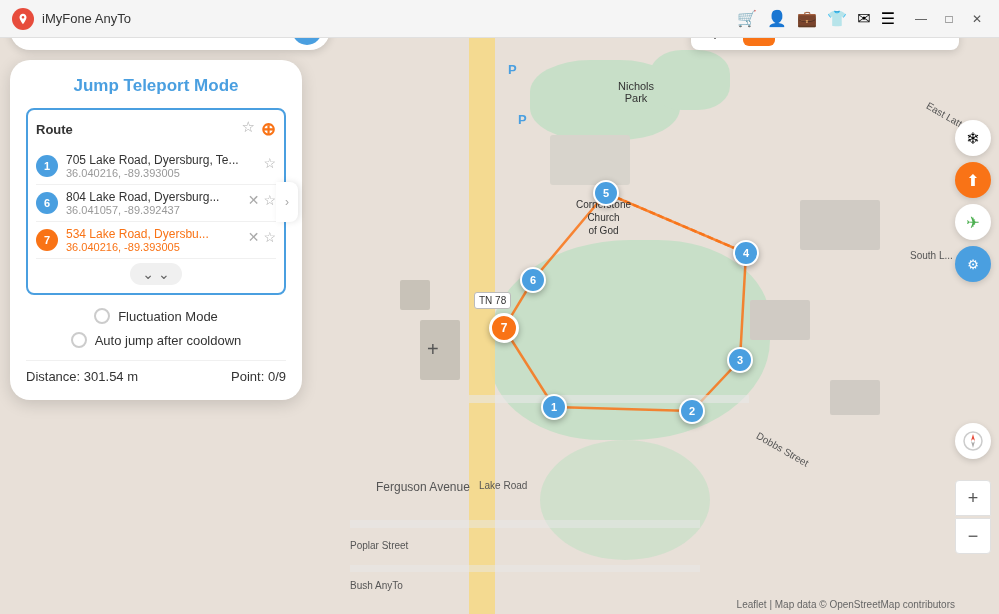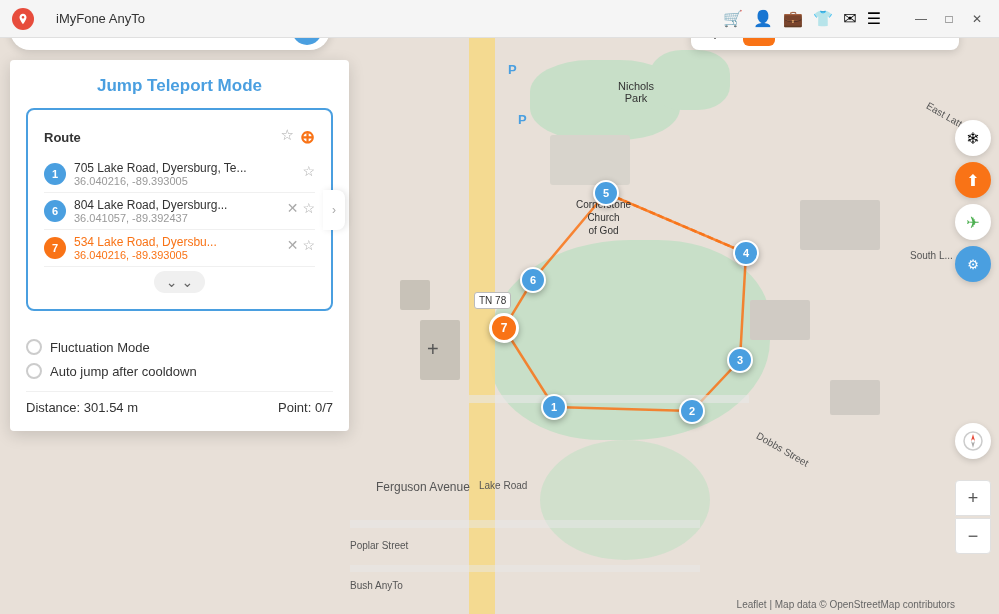--- a/index.html
+++ b/index.html
@@ -73,40 +73,40 @@
     #map-toolbar .tb-icon {
       width: 32px; height: 32px; display: flex; align-items: center; justify-content: center;
       cursor: pointer; border-radius: 6px; font-size: 16px; color: #555;
     }
     #map-toolbar .tb-icon.active { background: #f97316; color: #fff; border-radius: 6px; }
 
     
     #side-panel {
       position: absolute;
       top: 60px; left: 10px;
-      width: 339px;
+      width: 292px;
       background: #fff;
-      border-radius: 4px;
+      border-radius: 20px;
       box-shadow: 0 4px 16px rgba(0,0,0,0.15);
       z-index: 90;
       padding: 16px;
     }
     #side-panel h2 {
       text-align: center;
       color: #4a9fe0;
       font-size: 17px;
       font-weight: 600;
       margin-bottom: 12px;
     }
     .route-box {
       border: 2px solid #4a9fe0;
       border-radius: 8px;
-      padding: 16px;
+      padding: 8px;
       position: relative;
-      margin-bottom: 28px;
+      margin-bottom: 13px;
     }
     .route-header {
       display: flex; align-items: center; justify-content: space-between;
       margin-bottom: 8px;
     }
     .route-header .route-label { font-size: 13px; font-weight: 600; color: #333; }
     .route-header .route-actions { display: flex; gap: 6px; }
     .route-header .route-actions span { font-size: 15px; cursor: pointer; color: #aaa; }
     .route-header .route-actions span.add-icon { color: #f97316; }
 
@@ -132,21 +132,21 @@
 
     .collapse-btn {
       display: flex; justify-content: center; margin-top: 4px;
     }
     .collapse-btn button {
       background: #f0f0f0; border: none; border-radius: 12px;
       padding: 3px 12px; cursor: pointer; font-size: 14px; color: #666;
     }
 
     .toggle-section { margin-top: 8px; }
-    .toggle-item { display: flex; align-items: center; gap: 8px; margin-bottom: 8px; cursor: pointer; }
+    .toggle-item { display: flex; align-items: center; gap: 8px; margin-bottom: 8px; cursor: pointer; justify-content: center; }
     .toggle-circle {
       width: 16px; height: 16px; border-radius: 50%; border: 2px solid #ccc;
       display: flex; align-items: center; justify-content: center; flex-shrink: 0;
     }
     .toggle-label { font-size: 13px; color: #333; }
 
     .distance-row {
       display: flex; justify-content: space-between; margin-top: 12px;
       padding-top: 8px; border-top: 1px solid #f0f0f0;
     }
@@ -353,21 +353,21 @@
   <div style="position:absolute;left:508px;top:62px;font-size:13px;color:#4a9fe0;font-weight:700;z-index:20;">P</div>
   <div style="position:absolute;left:518px;top:112px;font-size:13px;color:#4a9fe0;font-weight:700;z-index:20;">P</div>
 
   <div class="add-cross" style="left:427px;top:338px;">+</div>
 
   <div id="attribution">
     <span>Leaflet | Map data © OpenStreetMap contributors</span>
   </div>
 </div>
 
-<div id="titlebar" style="position:relative;z-index:200;gap:14px;">
+<div id="titlebar" style="position:relative;z-index:200;">
   <div class="app-logo">
     <svg viewBox="0 0 16 16" fill="white">
         <path d="M8 2C5.8 2 4 3.8 4 6c0 3 4 8 4 8s4-5 4-8c0-2.2-1.8-4-4-4zm0 5.5c-.8 0-1.5-.7-1.5-1.5S7.2 4.5 8 4.5 9.5 5.2 9.5 6 8.8 7.5 8 7.5z"></path>
       </svg>
   </div>
   <span class="app-title">iMyFone AnyTo</span>
 
   <div class="toolbar-icons">
     <span style="font-size:16px;cursor:pointer;">🛒</span>
     <span style="font-size:16px;cursor:pointer;">👤</span>
@@ -501,21 +501,21 @@
     </div>
   </div>
 
   <div class="distance-row">
     <span>
       <span>Distance:</span>
       <span>301.54 m</span>
     </span>
     <span>
       <span>Point:</span>
-      <span>0/7</span>
+      <span>0/9</span>
     </span>
   </div>
 
 </div>
 
 <div id="right-floats">
   <div class="float-btn">❄</div>
   <div class="float-btn orange">⬆</div>
   <div class="float-btn" style="color:#4caf50;">✈</div>
   <div class="float-btn active-blue" style="background:#4a9fe0;color:#fff;font-size:13px;">⚙</div>

